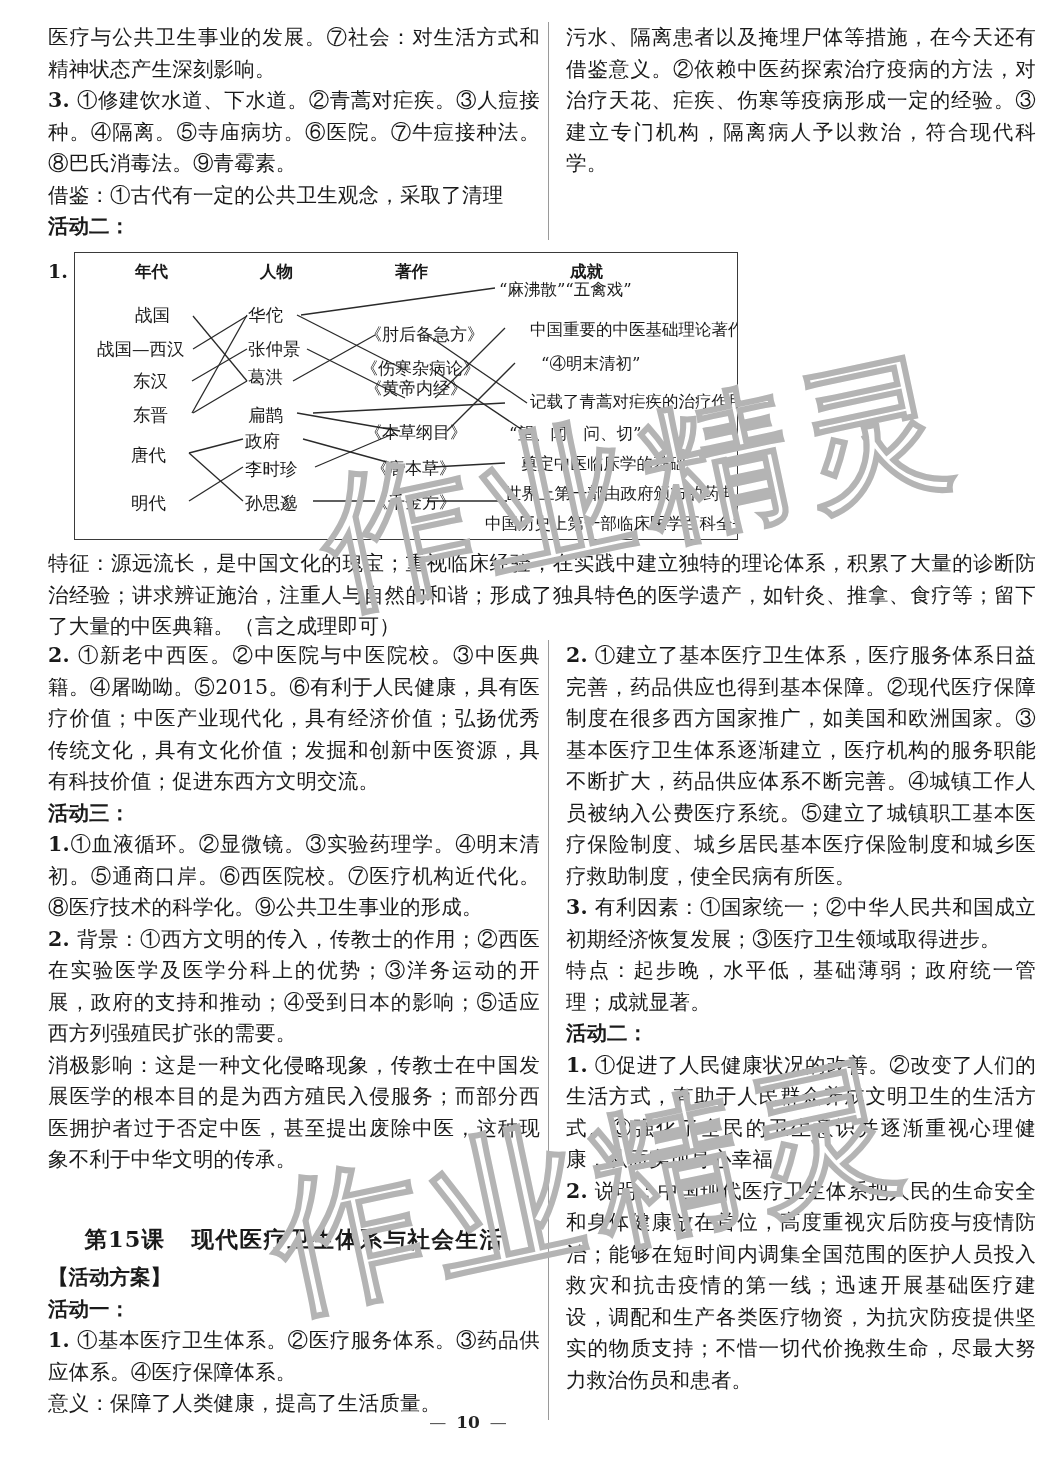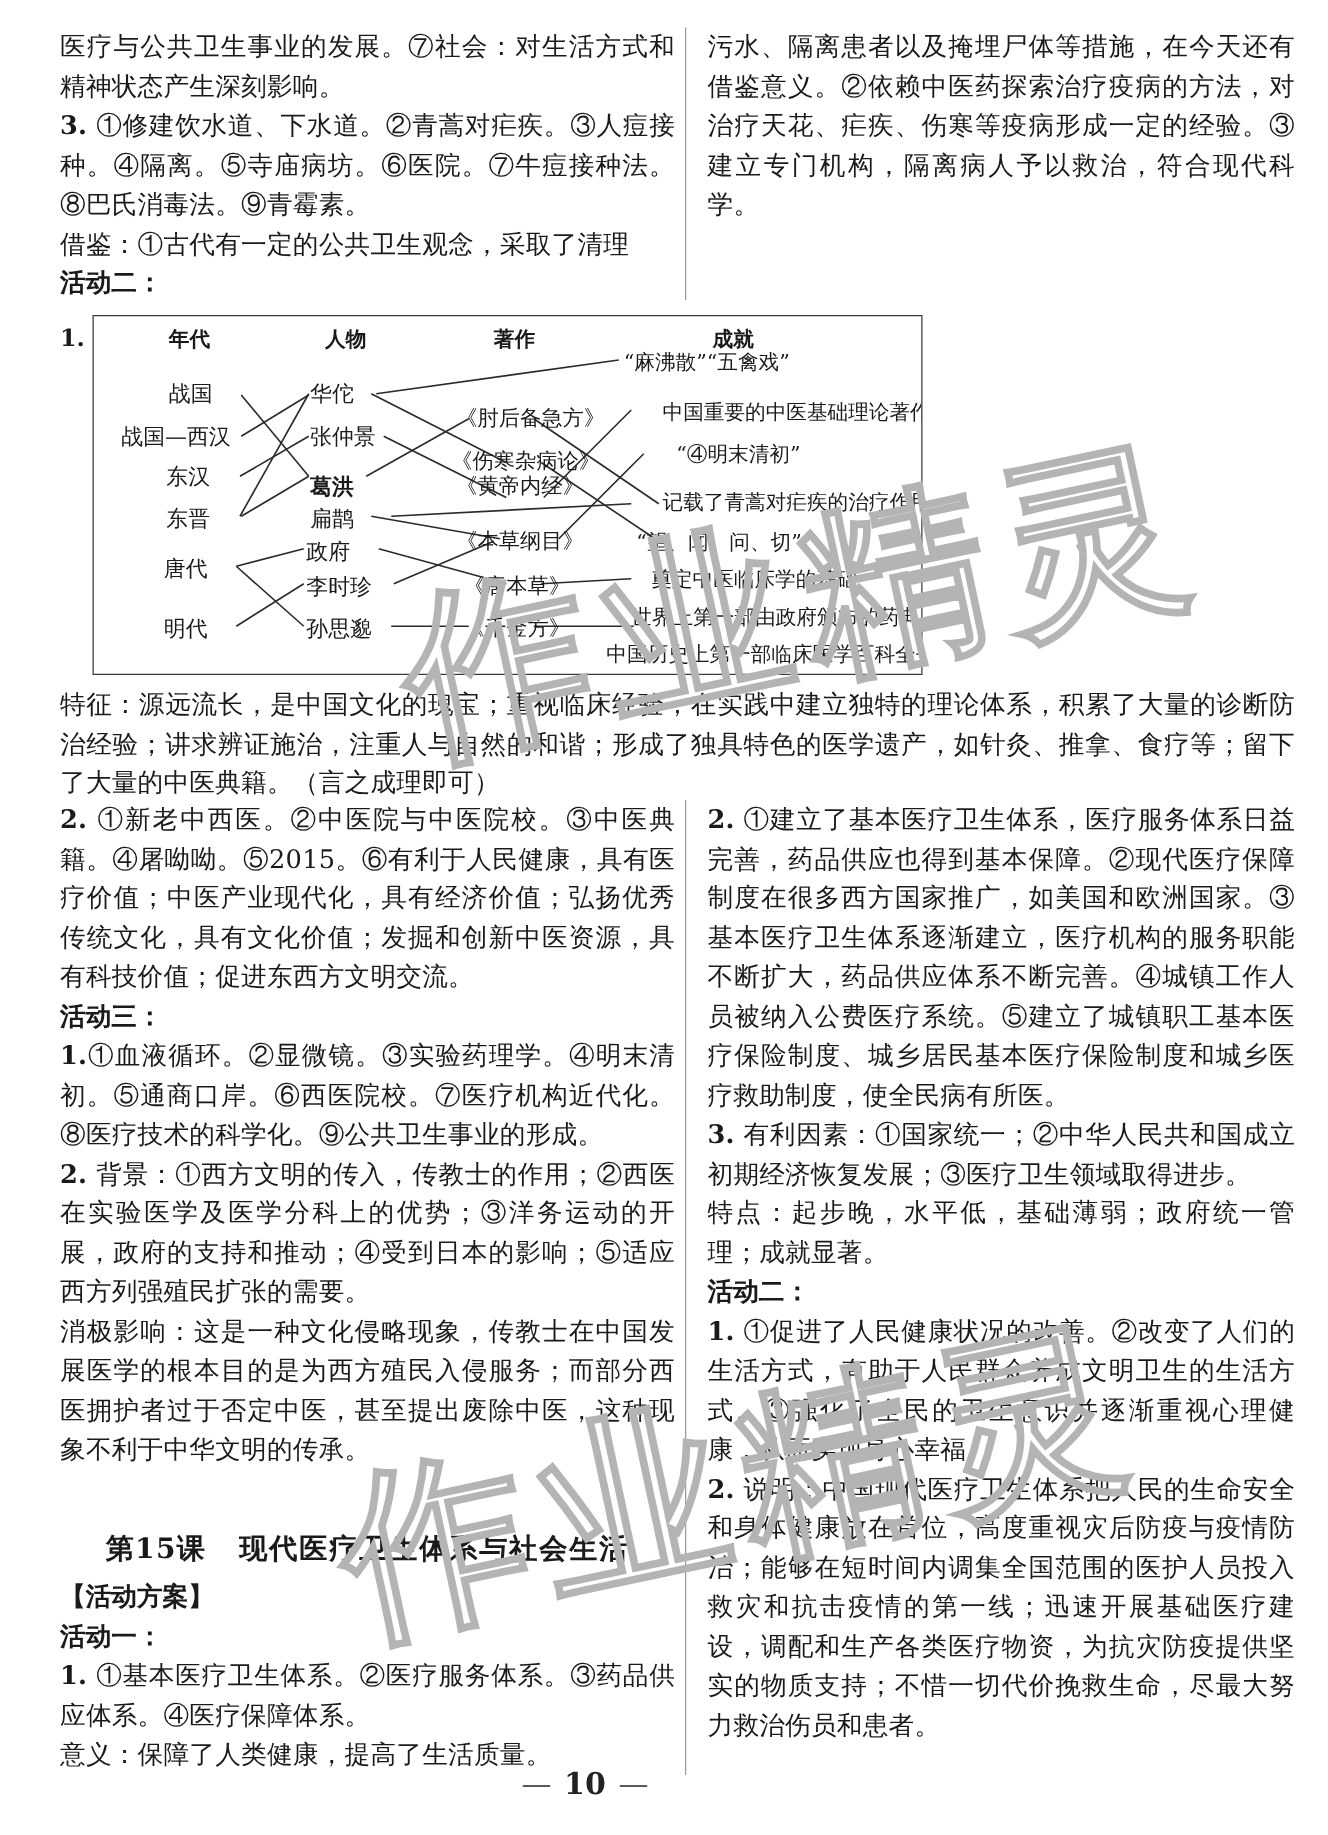--- a/index.html
+++ b/index.html
@@ -85,21 +85,21 @@
     pointer-events:none;
     user-select:none;
     white-space:nowrap;
   }
   .wm1{left:318px;top:382px;font-size:150px;transform:rotate(-12deg);letter-spacing:12px;}
   .wm2{left:268px;top:1086px;font-size:150px;transform:rotate(-12deg);letter-spacing:12px;}
 
   
   .footer{
     position:absolute;left:0;top:1412px;width:936px;
-    text-align:center;font-weight:bold;font-size:24px;
+    text-align:center;font-weight:bold;font-size:17px;
     font-family:"DejaVu Serif",serif;
     color:#222;
   }
   .footer .dash{font-weight:normal;color:#555;padding:0 10px;}
 </style>
 </head>
 <body>
 
 <div class="page">
 
@@ -157,21 +157,21 @@
 
       <div class="dcell" style="left:60px;top:50px;">战国</div>
       <div class="dcell" style="left:22px;top:84px;text-align:right;">战国—西汉</div>
       <div class="dcell" style="left:58px;top:116px;">东汉</div>
       <div class="dcell" style="left:58px;top:150px;">东晋</div>
       <div class="dcell" style="left:56px;top:190px;">唐代</div>
       <div class="dcell" style="left:56px;top:238px;">明代</div>
 
       <div class="dcell" style="left:173px;top:50px;">华佗</div>
       <div class="dcell" style="left:173px;top:84px;">张仲景</div>
-      <div class="dcell" style="left:173px;top:124px;font-weight:bold;">葛洪</div>
+      <div class="dcell" style="left:173px;top:112px;">葛洪</div>
       <div class="dcell" style="left:173px;top:150px;">扁鹊</div>
       <div class="dcell" style="left:170px;top:176px;">政府</div>
       <div class="dcell" style="left:170px;top:204px;">李时珍</div>
       <div class="dcell" style="left:170px;top:238px;">孙思邈</div>
 
       <div class="dcell book" style="left:262px;top:70px;">《肘后备急方》</div>
       <div class="dcell book" style="left:258px;top:104px;">《伤寒杂病论》</div>
       <div class="dcell book" style="left:262px;top:124px;">《黄帝内经》</div>
       <div class="dcell book" style="left:262px;top:168px;">《本草纲目》</div>
       <div class="dcell book" style="left:268px;top:204px;">《唐本草》</div>

